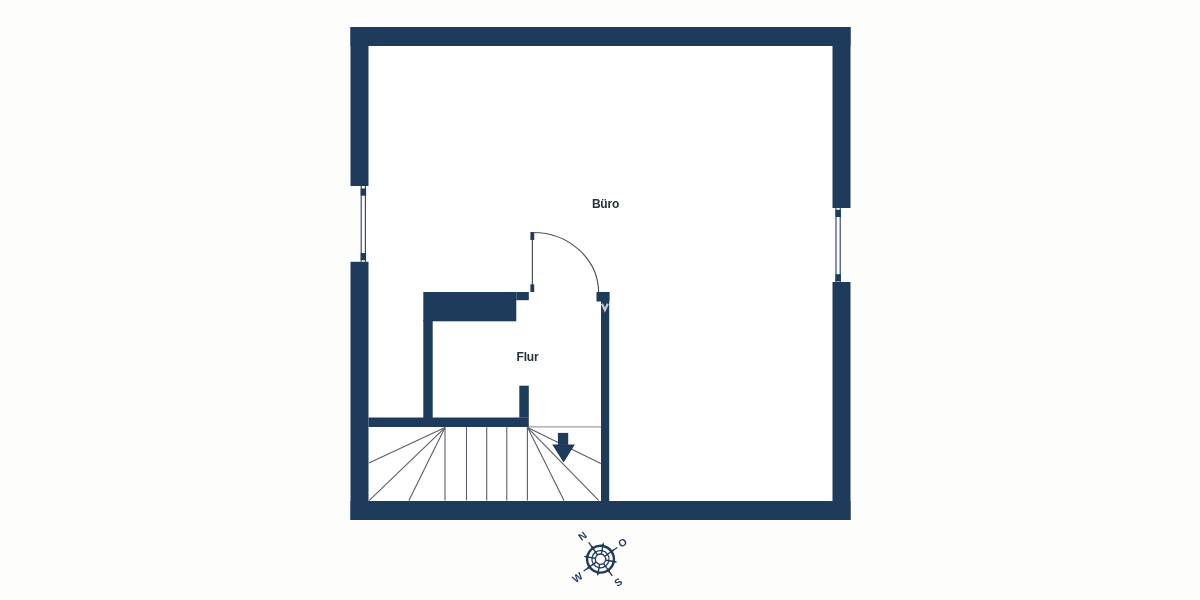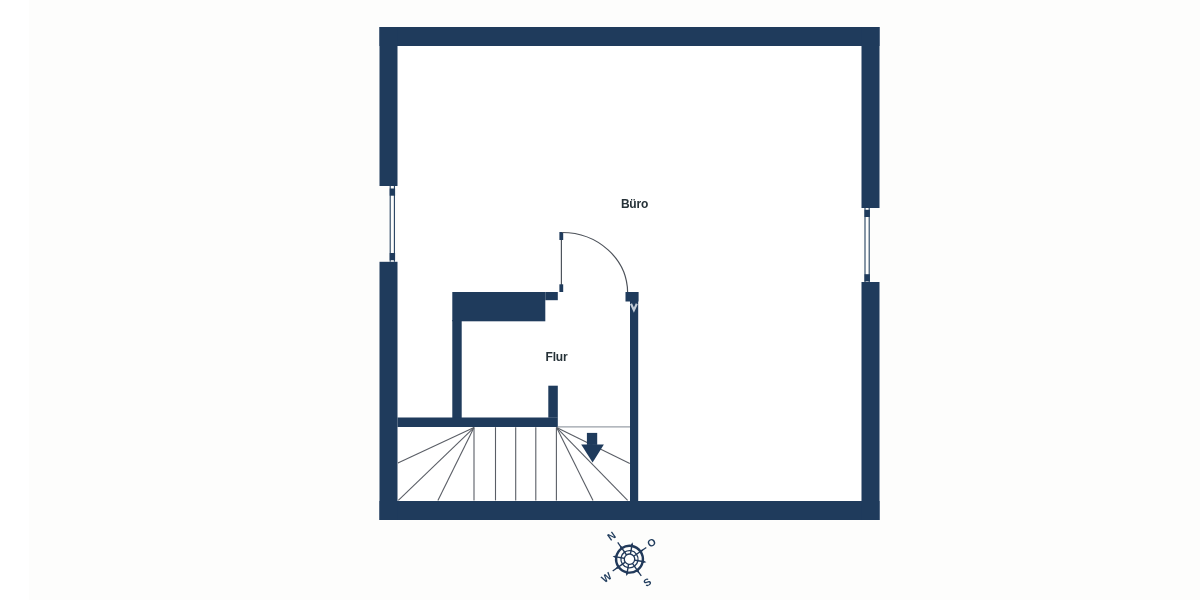--- a/index.html
+++ b/index.html
@@ -1,16 +1,16 @@
 <!DOCTYPE html>
 <html><head>
 <meta charset="utf-8">
 <style>
   html,body{margin:0;padding:0;background:#ffffff;}
-  .page{width:964px;height:600px;position:relative;background:#fdfdfc;font-family:"Liberation Sans", sans-serif;margin-left:29px;}
+  .page{width:964px;height:600px;position:relative;background:#fdfdfc;font-family:"Liberation Sans", sans-serif;}
   svg{position:absolute;left:0;top:0;}
 </style>
 </head>
 <body>
 <div class="page">
 <svg width="1200" height="600" viewBox="0 0 1200 600">
 
   <rect x="0" y="0" width="1200" height="600" fill="#fdfdfc"></rect>
 
   <rect x="368.5" y="46" width="464" height="455" fill="#ffffff"></rect>

